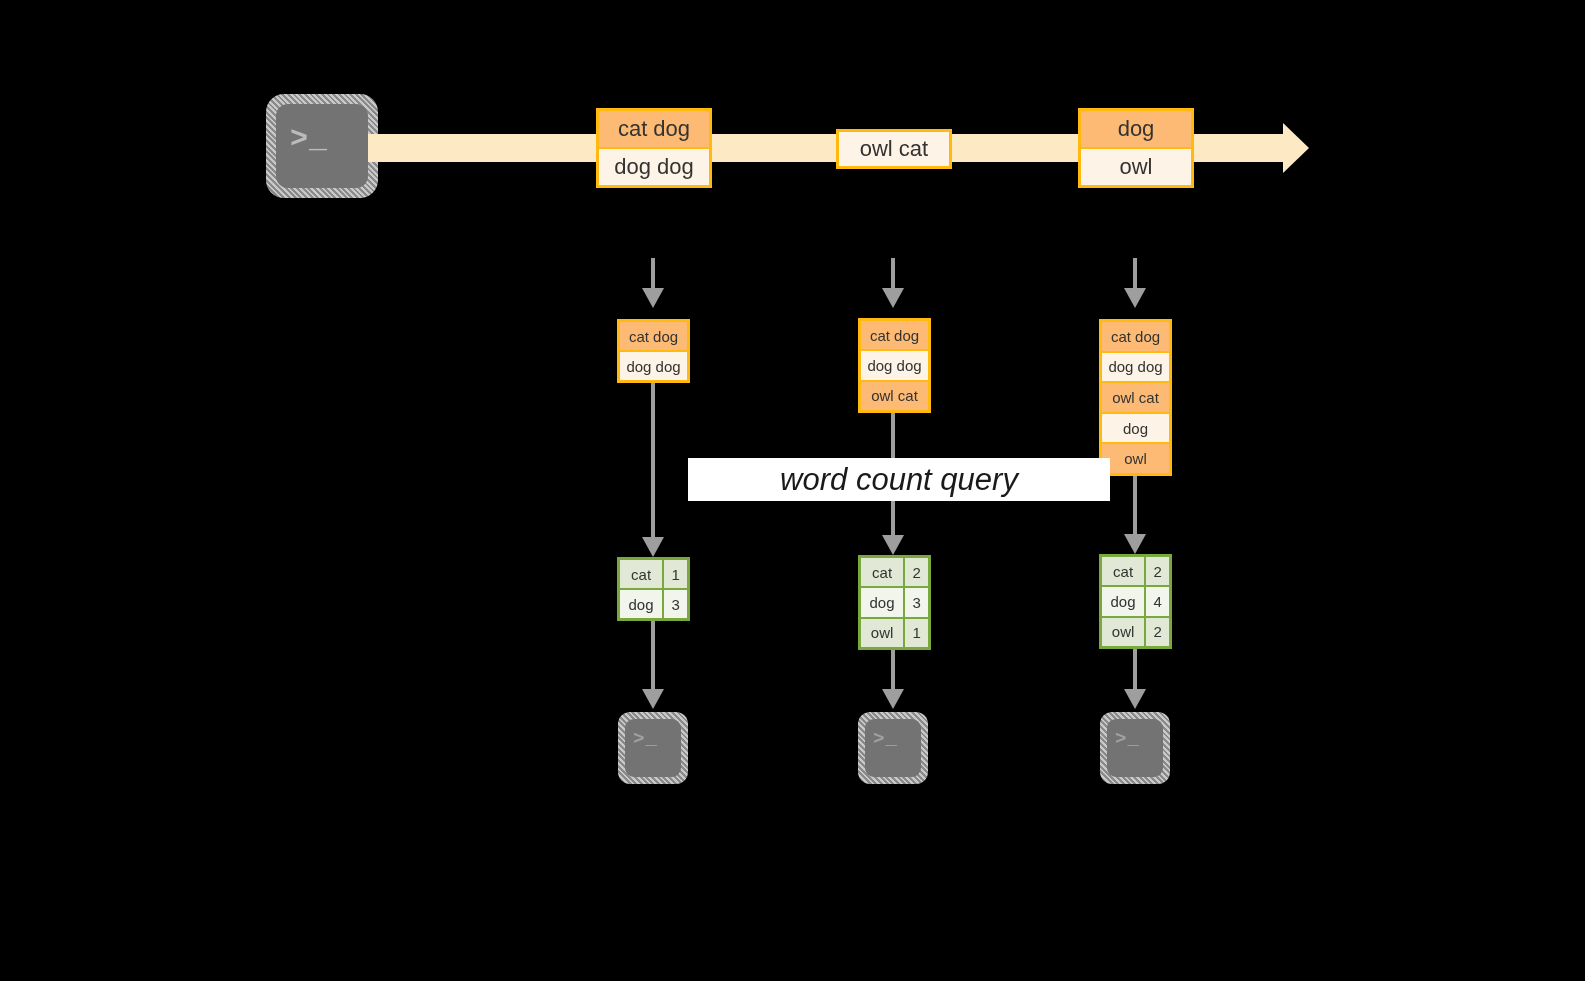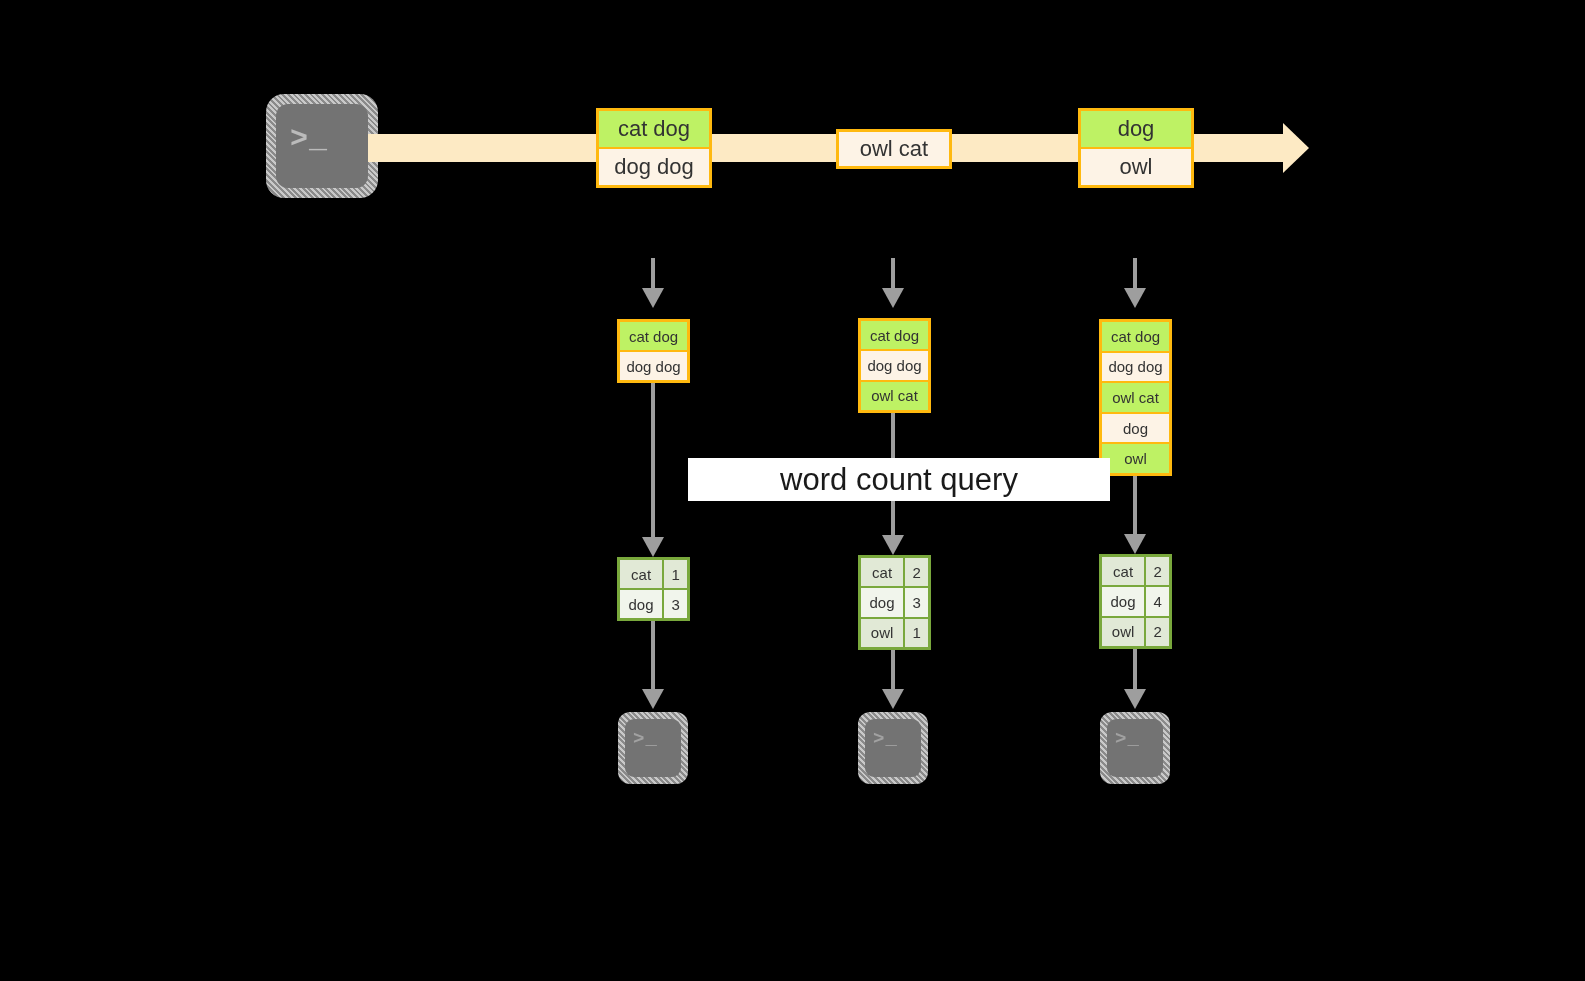--- a/index.html
+++ b/index.html
@@ -69,21 +69,21 @@
     flex: 1 1 auto;
     display: flex;
     align-items: center;
     justify-content: center;
     color: #333333;
     background: #fdf3e6;
     border-bottom: 2px solid #ffb90f;
     white-space: nowrap;
   }
   .obox .orow:last-child { border-bottom: none; }
-  .obox .orow.alt { background: #bef264; }
+  .obox .orow.alt { background: #fdba74; }
 
   
   .gtable {
     position: absolute;
     box-sizing: border-box;
     border: 3px solid #79a83c;
     display: flex;
     flex-direction: column;
     background: #f1f5ec;
   }
@@ -128,20 +128,21 @@
 
   
   .query-label {
     position: absolute;
     background: #ffffff;
     color: #1a1a1a;
     display: flex;
     align-items: center;
     justify-content: center;
     white-space: nowrap;
+    font-style: italic;
   }
 </style>
 </head>
 <body>
 
 <div id="stage">
 
   <div class="term-icon" style="left:266px; top:94px; width:112px; height:104px; border-radius:18px;">
     <div class="inner"></div>
     <div class="glyph" style="left:24px; top:30px; font-size:30px;">&gt;_</div>

